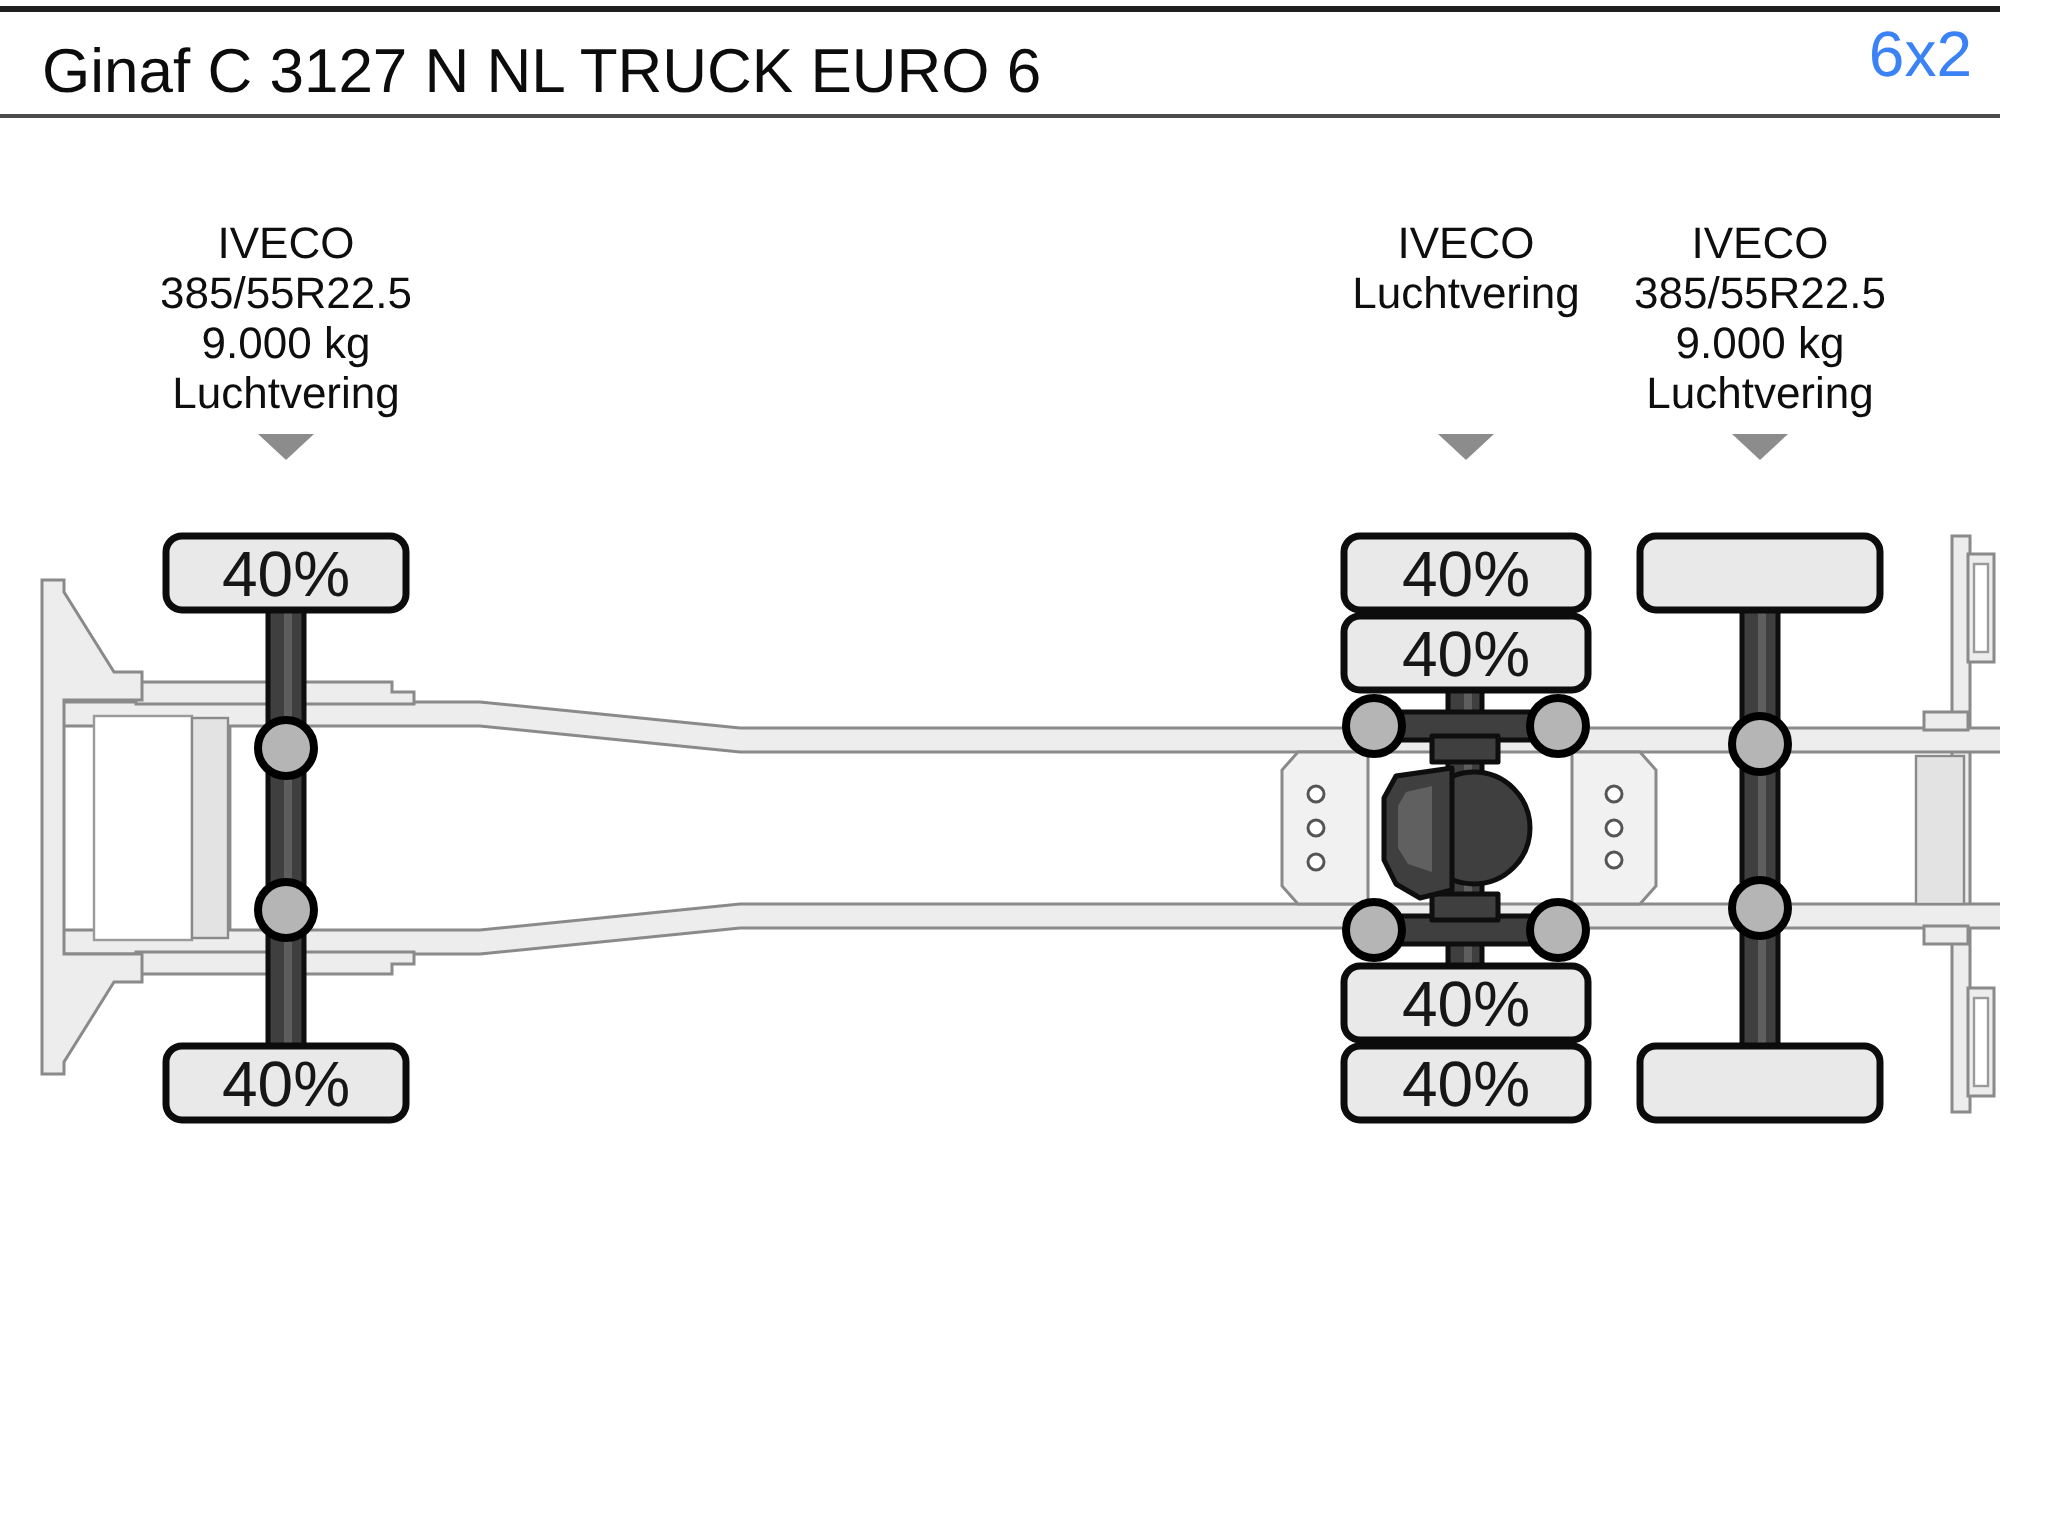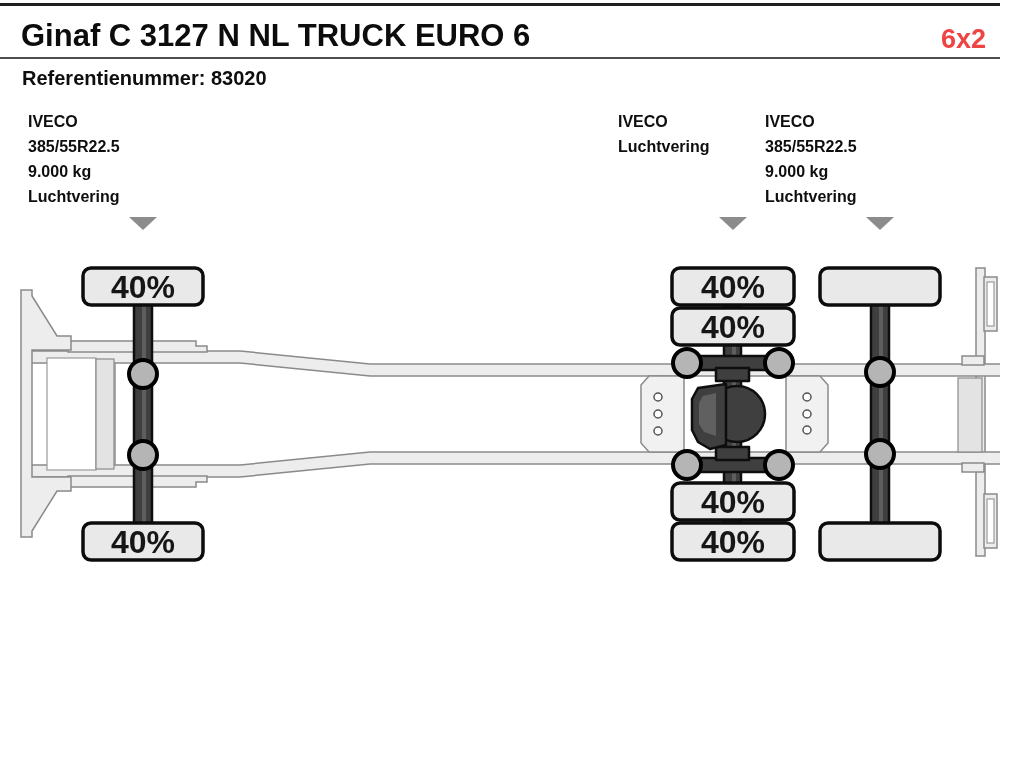--- a/index.html
+++ b/index.html
@@ -1,24 +1,24 @@
 <!DOCTYPE html>
 <html><head>
 <meta charset="utf-8">
 <style>
   html,body{margin:0;padding:0;background:#fff;}
   .page{position:relative;width:1000px;height:768px;background:#ffffff;
-        font-family:"Liberation Sans",sans-serif;overflow:hidden;color:#111;font-weight:bold;}
+        font-family:"Liberation Sans",sans-serif;overflow:hidden;color:#111;}
   .rule-top{position:absolute;left:0;top:3px;width:1024px;height:3px;background:#1f1f1f;}
   .title{position:absolute;left:21px;top:19px;font-size:31px;line-height:34px;color:#0c0c0c;white-space:nowrap;}
-  .config{position:absolute;right:14px;top:22px;font-size:27px;line-height:34px;color:#ef4444;}
+  .config{position:absolute;right:14px;top:10px;font-size:32px;line-height:34px;color:#3b82f6;}
   .rule-mid{position:absolute;left:0;top:57px;width:1024px;height:2px;background:#4d4d4d;}
   .reference{position:absolute;left:22px;top:66px;font-size:20px;line-height:24px;color:#0e0e0e;}
-  .axle-label{position:absolute;top:109px;width:230px;text-align:left;
-              font-size:16px;line-height:25px;color:#0e0e0e;}
+  .axle-label{position:absolute;top:109px;width:230px;text-align:center;
+              font-size:22px;line-height:25px;color:#0e0e0e;}
   .axle-label div{white-space:nowrap;}
   .axle-front{left:28px;}
   .axle-drive{left:618px;}
   .axle-rear{left:765px;}
   svg.diagram{position:absolute;left:0;top:0;}
   .frame{fill:#ededed;stroke:#8a8a8a;stroke-width:1.5;}
   .frame-white{fill:#ffffff;stroke:#8a8a8a;stroke-width:1.4;}
   .frame-inner{fill:#ffffff;stroke:#9a9a9a;stroke-width:1.2;}
   .frame-band{fill:#e3e3e3;stroke:#8a8a8a;stroke-width:1.2;}
   .plate{fill:#f1f1f1;stroke:#8a8a8a;stroke-width:1.5;}
@@ -33,24 +33,20 @@
 </style>
 </head>
 <body>
 
 <div class="page">
 
   <div class="rule-top"></div>
   <div class="title">Ginaf C 3127 N NL TRUCK EURO 6</div>
   <div class="config">6x2</div>
   <div class="rule-mid"></div>
-  <div class="reference">
-    <span>Referentienummer:</span>
-    <span>83020</span>
-  </div>
 
   <div class="axle-label axle-front">
     <div>IVECO</div>
     <div>385/55R22.5</div>
     <div>9.000 kg</div>
     <div>Luchtvering</div>
   </div>
 
   <div class="axle-label axle-drive">
     <div>IVECO</div>

